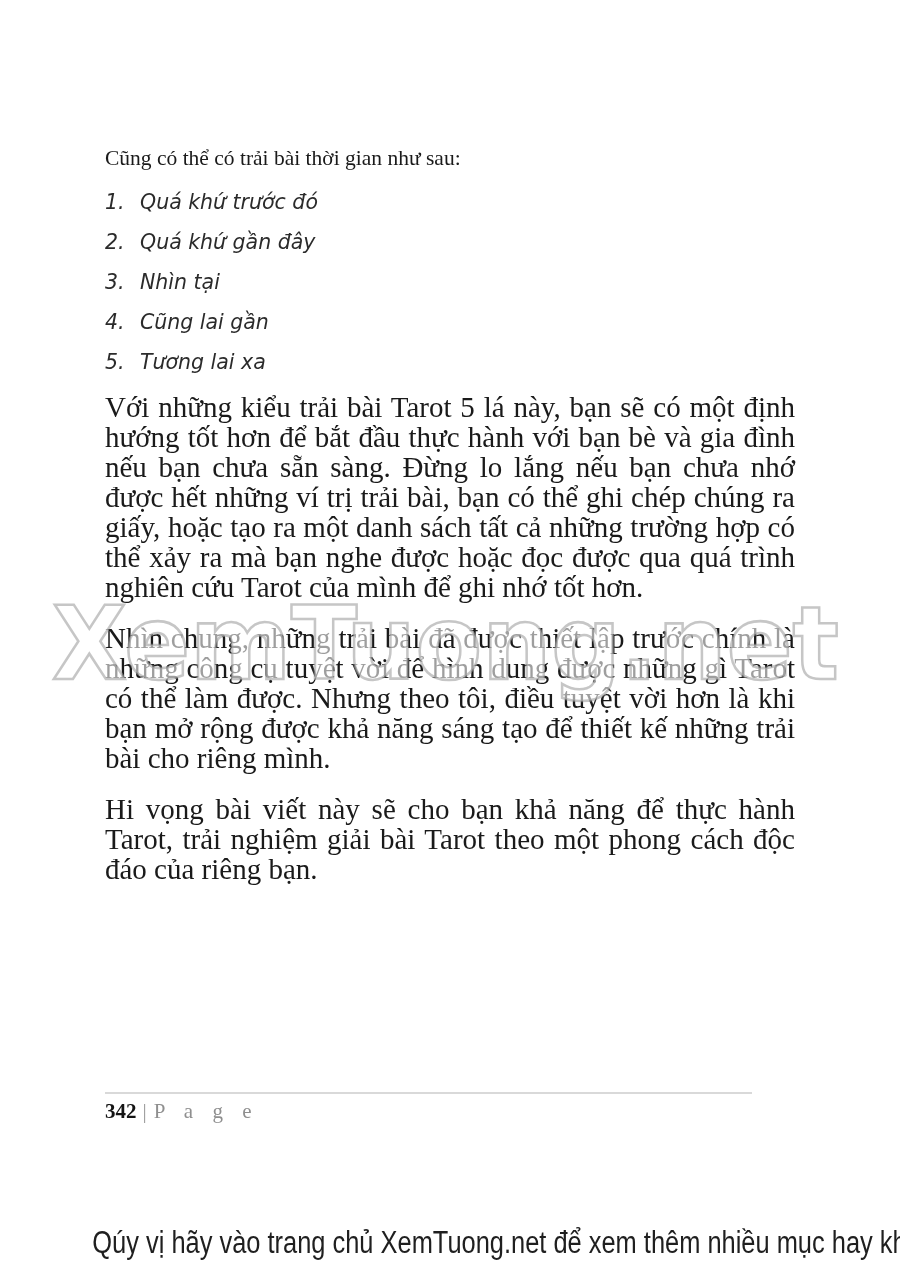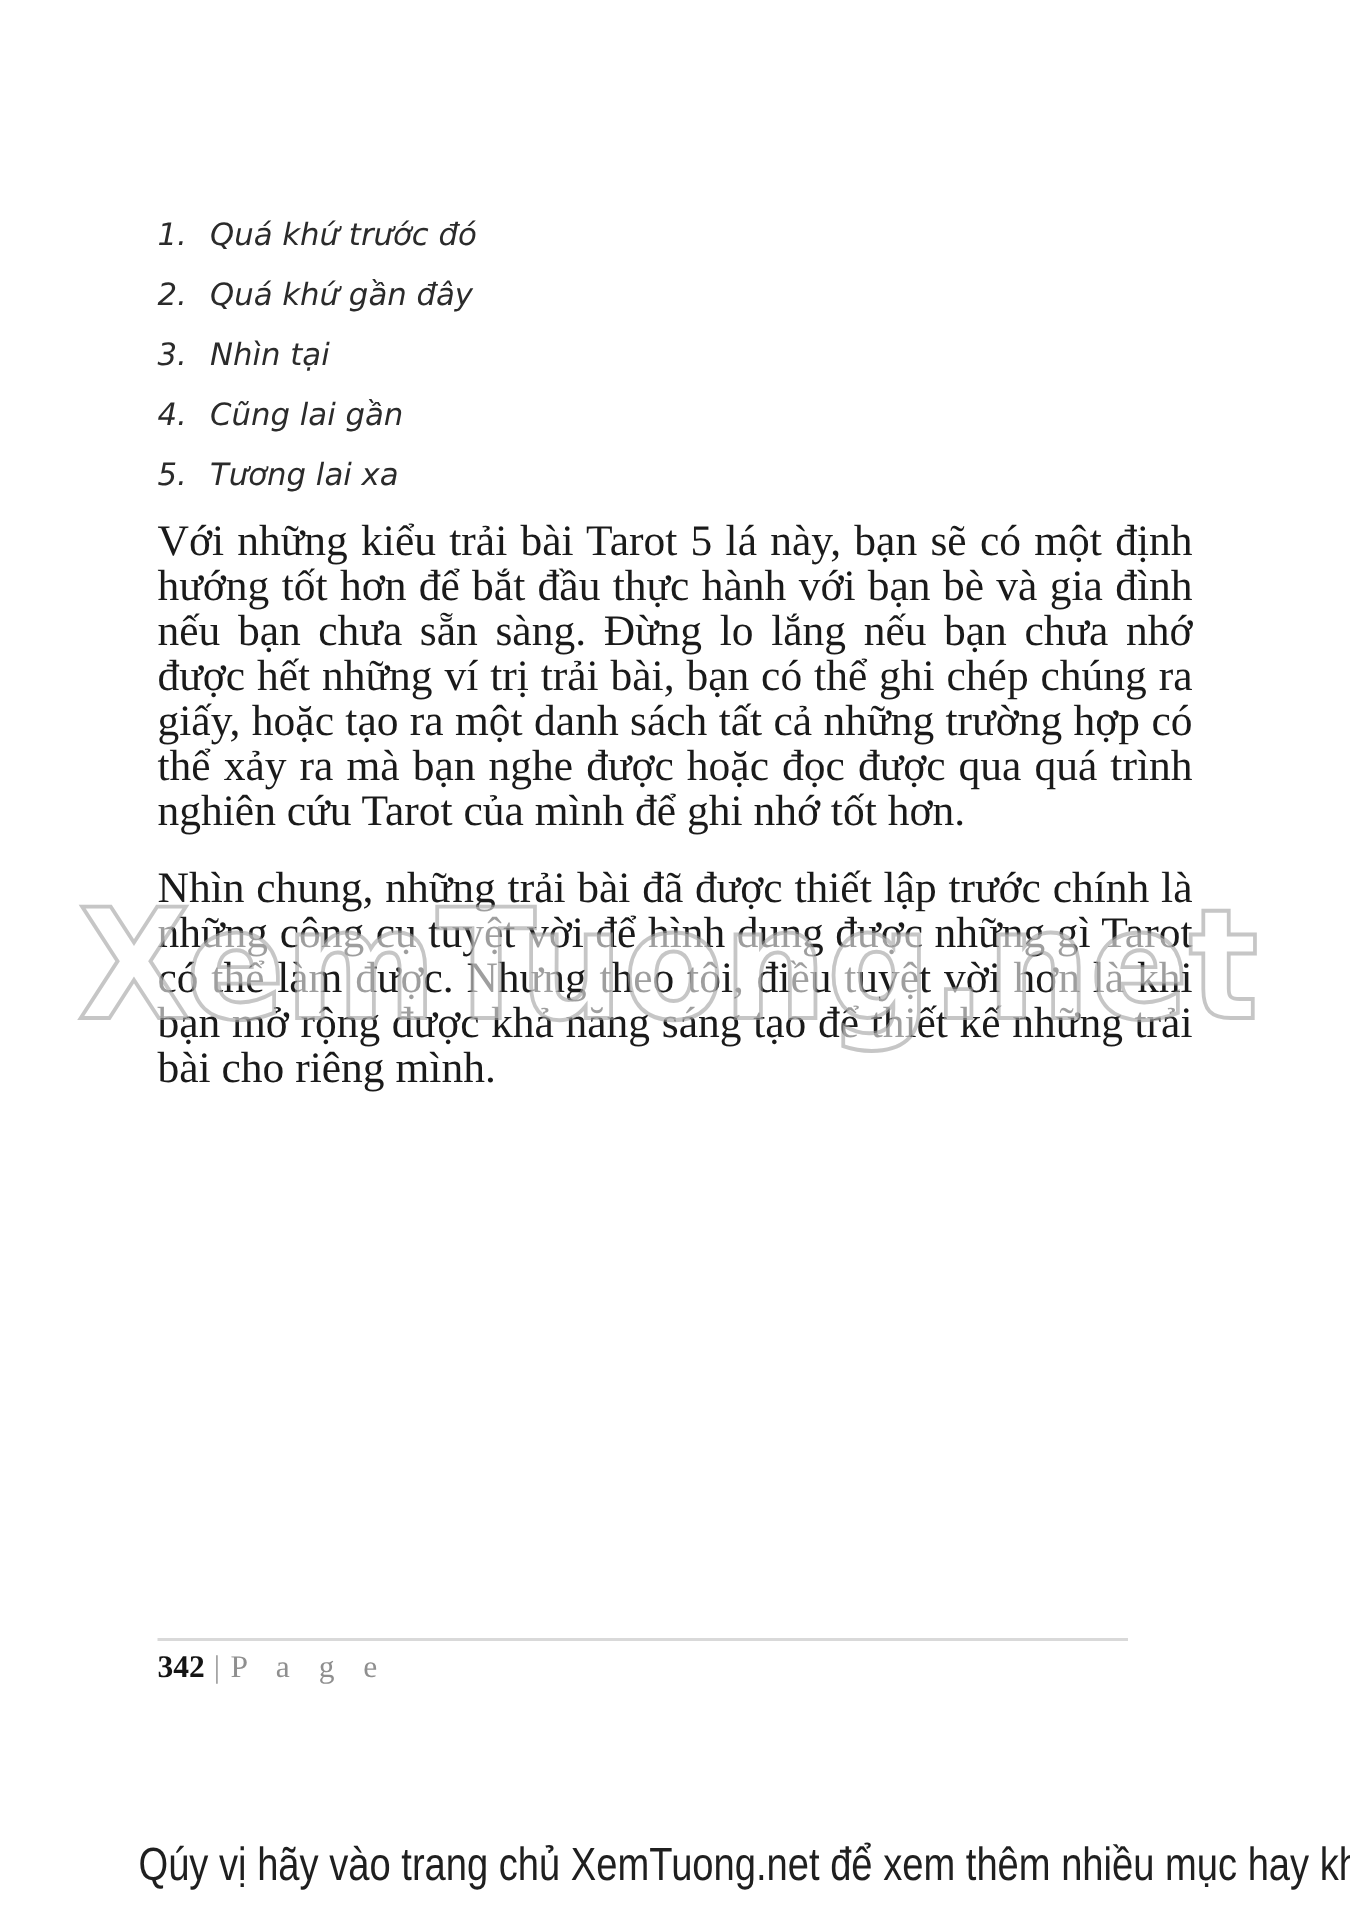--- a/index.html
+++ b/index.html
@@ -116,20 +116,21 @@
     transform: scaleX(0.82);
     transform-origin: center top;
   }
 </style>
 </head>
 <body>
 
 <div class="page">
   <div class="content">
 
+    <p class="intro">Cũng có thể có trải bài thời gian như sau:</p>
 
     <div class="list">
       <div class="list-item">
         <span class="num">1.</span>
         <span class="txt">Quá khứ trước đó</span>
       </div>
       <div class="list-item">
         <span class="num">2.</span>
         <span class="txt">Quá khứ gần đây</span>
       </div>
@@ -144,20 +145,21 @@
       <div class="list-item">
         <span class="num">5.</span>
         <span class="txt">Tương lai xa</span>
       </div>
     </div>
 
     <p class="para">Với những kiểu trải bài Tarot 5 lá này, bạn sẽ có một định hướng tốt hơn để bắt đầu thực hành với bạn bè và gia đình nếu bạn chưa sẵn sàng. Đừng lo lắng nếu bạn chưa nhớ được hết những ví trị trải bài, bạn có thể ghi chép chúng ra giấy, hoặc tạo ra một danh sách tất cả những trường hợp có thể xảy ra mà bạn nghe được hoặc đọc được qua quá trình nghiên cứu Tarot của mình để ghi nhớ tốt hơn.</p>
 
     <p class="para">Nhìn chung, những trải bài đã được thiết lập trước chính là những công cụ tuyệt vời để hình dung được những gì Tarot có thể làm được. Nhưng theo tôi, điều tuyệt vời hơn là khi bạn mở rộng được khả năng sáng tạo để thiết kế những trải bài cho riêng mình.</p>
 
+    <p class="para">Hi vọng bài viết này sẽ cho bạn khả năng để thực hành Tarot, trải nghiệm giải bài Tarot theo một phong cách độc đáo của riêng bạn.</p>
   </div>
 
   <div class="watermark">XemTuong.net</div>
 
   <div class="divider"></div>
 
   <div class="page-footer">
     <span class="pnum">342</span><span class="psep">|</span><span class="plabel">P a g e</span>
   </div>
 

